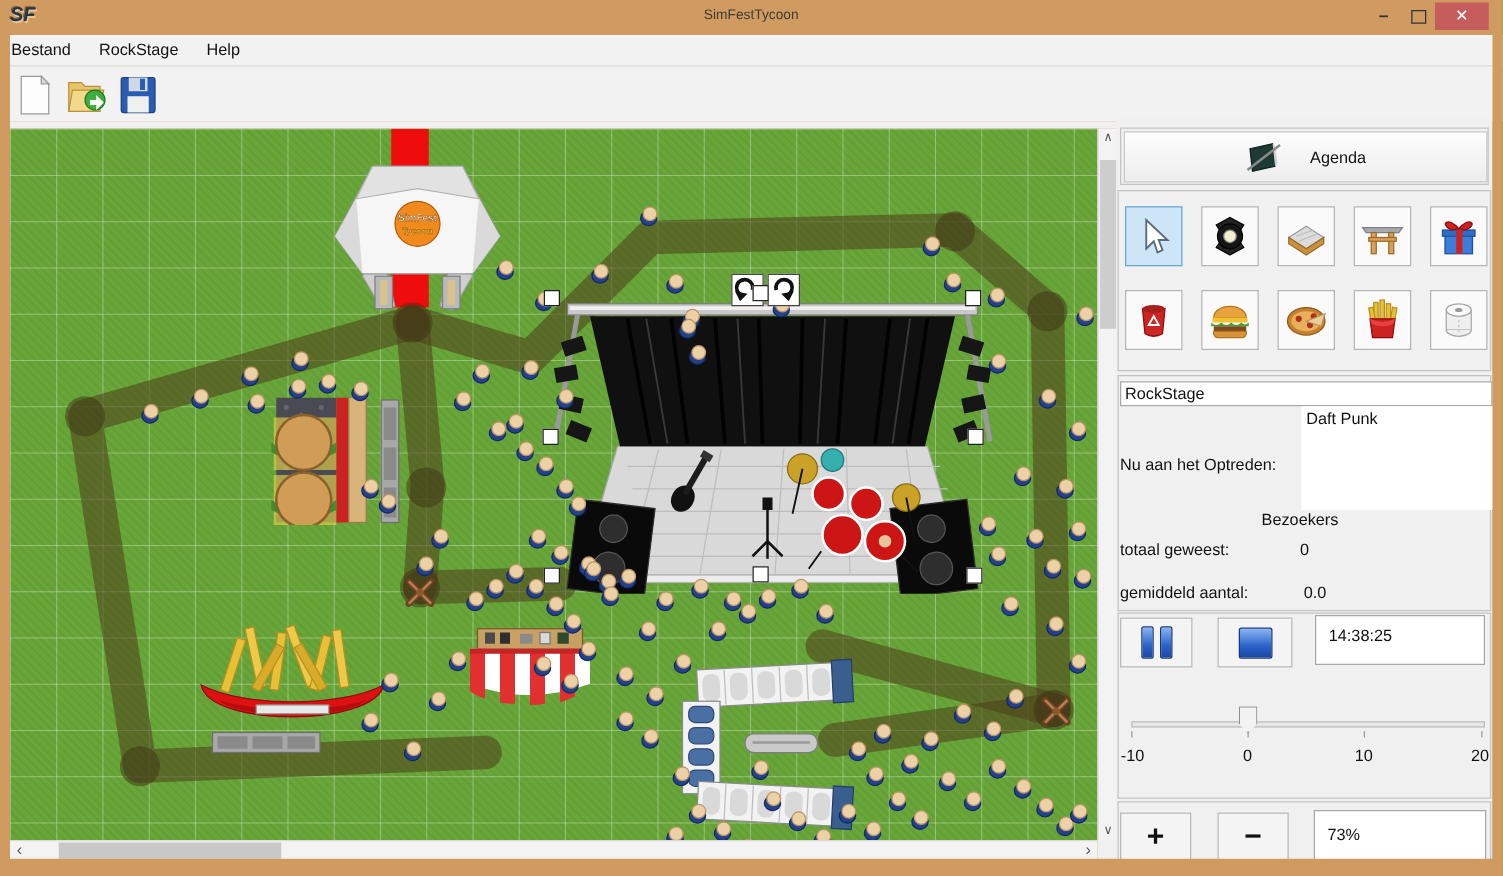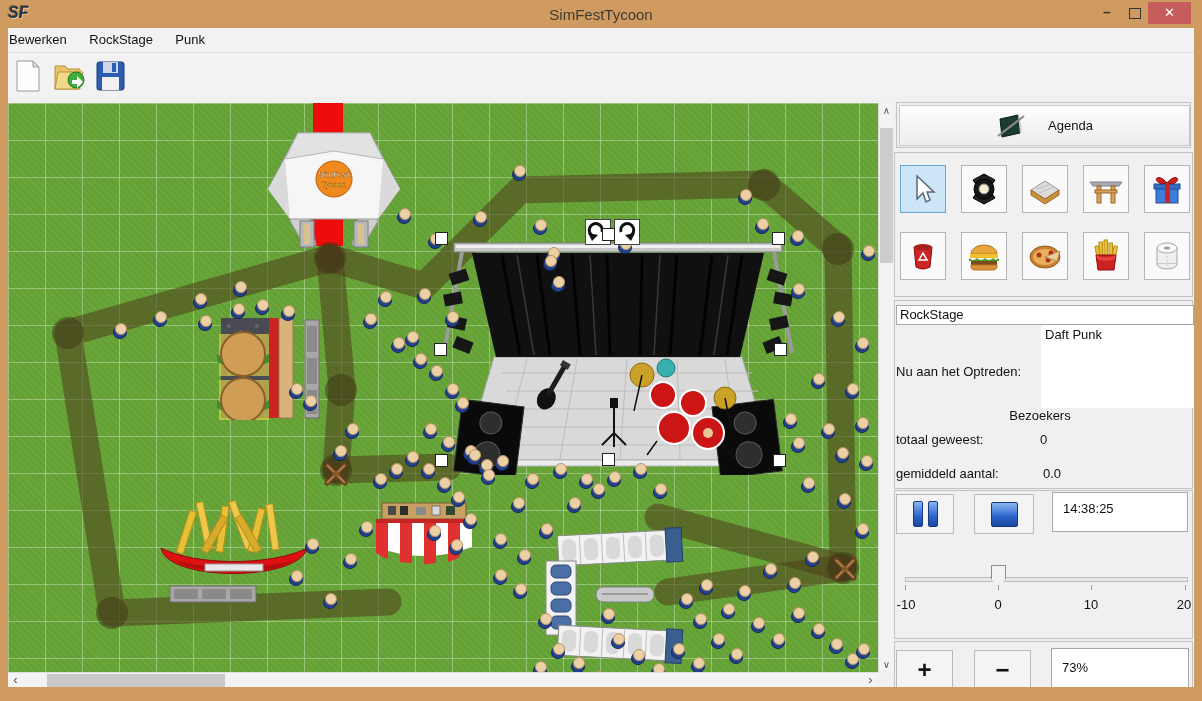--- a/index.html
+++ b/index.html
@@ -3,21 +3,21 @@
 <meta charset="utf-8">
 <style>
   html,body{margin:0;padding:0;}
   body{width:1202px;height:701px;position:relative;overflow:hidden;
        font-family:"Liberation Sans",sans-serif;background:#cf9b60;-webkit-font-smoothing:antialiased;}
   .abs{position:absolute;}
   
   .titlebar{left:0;top:0;width:1202px;height:28px;background:#cf9b60;}
   .app-logo{left:8px;top:4px;font-weight:bold;font-style:italic;font-size:16px;color:#22364e;
             text-shadow:1px 1px 0 #e9c28f,-1px -1px 0 #8a5f33;}
-  .win-title{left:0;top:6px;width:1202px;text-align:center;font-size:15px;color:#413b30;}
+  .win-title{left:0;top:6px;width:1202px;text-align:center;font-size:11px;color:#413b30;}
   .tb-btn{top:2px;width:30px;height:22px;text-align:center;line-height:20px;font-size:14px;color:#333;cursor:default;}
   .btn-min{left:1092px;font-weight:bold;}
   .btn-max{left:1120px;}
   .btn-max span{display:inline-block;width:10px;height:9px;border:1.5px solid #333;margin-top:6px;}
   .btn-close{left:1148px;width:43px;background:#c75c5c;color:#fff;font-size:13px;line-height:22px;}
   .menubar{left:0;top:28px;width:1202px;height:24px;background:#f2f2f2;border-bottom:1px solid #e0e0e0;}
   .menu-item{display:inline-block;padding:4px 9px;font-size:13px;color:#111;}
   .toolbar{left:0;top:53px;width:1202px;height:44px;background:#f2f2f2;}
   .tool-btn{top:5px;width:36px;height:36px;text-align:center;}
   
@@ -72,23 +72,23 @@
 
 <div class="abs titlebar">
   <div class="abs app-logo">SF</div>
   <div class="abs win-title">SimFestTycoon</div>
   <div class="abs tb-btn btn-min">–</div>
   <div class="abs tb-btn btn-max"><span></span></div>
   <div class="abs tb-btn btn-close">✕</div>
 </div>
 
 <div class="abs menubar">
-  <span class="menu-item">Bewerken</span>
+  <span class="menu-item">Bestand</span>
   <span class="menu-item">RockStage</span>
-  <span class="menu-item">Punk</span>
+  <span class="menu-item">Help</span>
 </div>
 
 <div class="abs toolbar">
   <div class="abs tool-btn" style="left:10px;">
     <svg width="32" height="36">
       <path d="M5 3 h16 l6 6 v24 h-22 z" fill="#fdfdfd" stroke="#9a9a9a"></path>
       <path d="M21 3 l6 6 h-6 z" fill="#dcdcdc" stroke="#9a9a9a"></path>
     </svg>
   </div>
   <div class="abs tool-btn" style="left:51px;">

